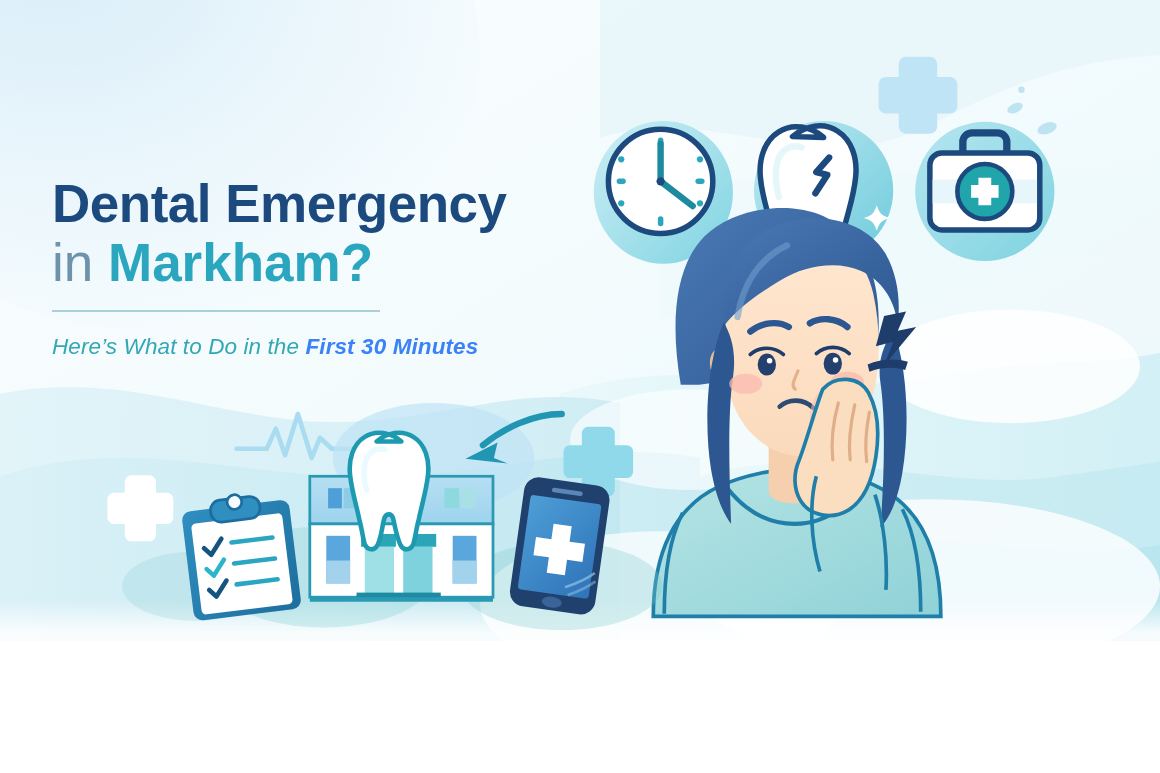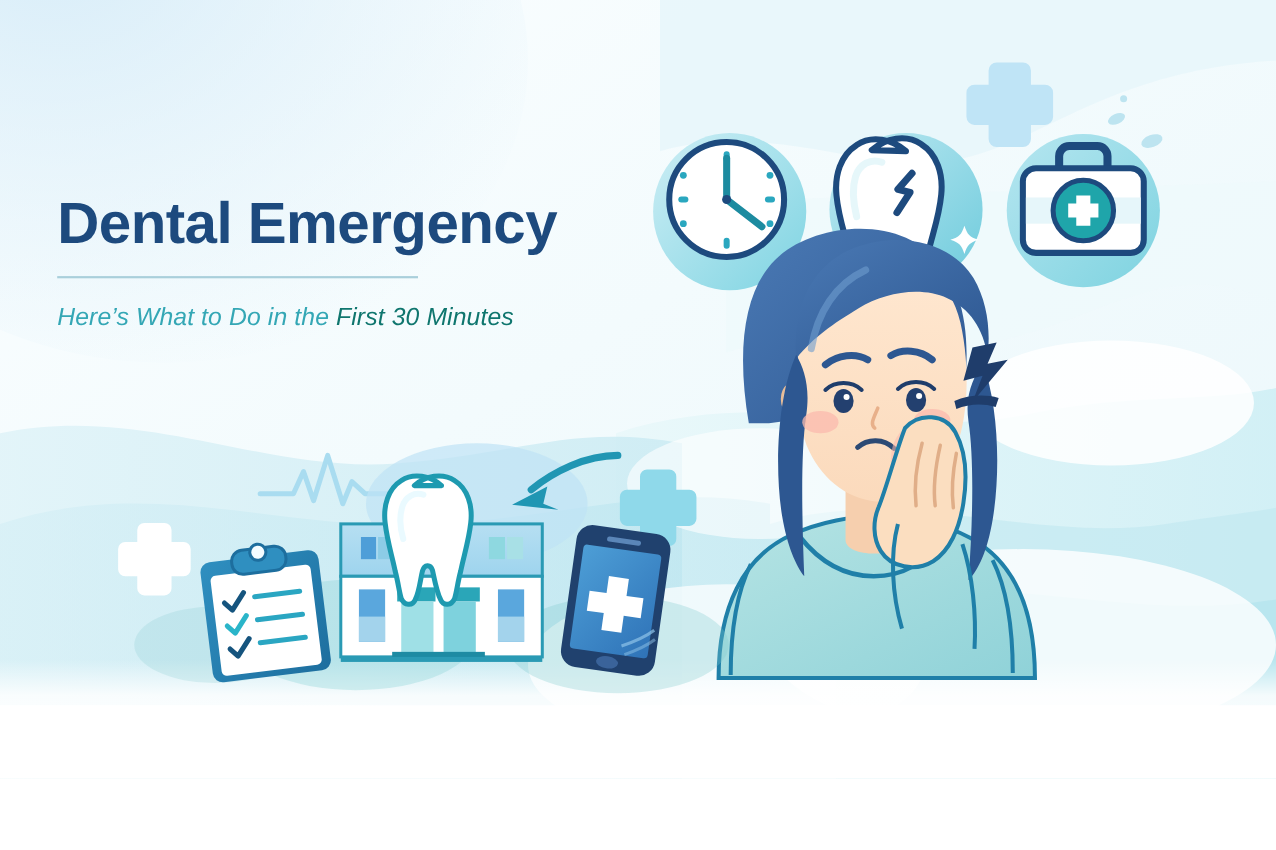--- a/index.html
+++ b/index.html
@@ -64,23 +64,23 @@
   }
   #subtitle {
     margin-top: 22px;
     font-size: 22.5px;
     font-style: italic;
     color: #34a7b5;
     letter-spacing: 0.1px;
     white-space: nowrap;
   }
   #subtitle-strong {
-    font-weight: normal;
+    font-weight: bold;
     font-style: italic;
-    color: #0f766e;
+    color: #3b82f6;
   }
 
   
   #clock-caption {
     position: absolute;
     left: 608px;
     top: 240px;
     width: 130px;
     text-align: center;
     font-size: 30px;
@@ -415,20 +415,23 @@
         <ellipse cx="558" cy="658" rx="11" ry="6" fill="#3a639a"></ellipse>
         <path d="M548 573 h20 v17 h17 v20 h-17 v17 h-20 v-17 h-17 v-20 h17 z" fill="#ffffff"></path>
         <path d="M570 640 c12 -6 22 -12 30 -20" fill="none" stroke="#8fc3e8" stroke-width="3" opacity="0.7"></path>
         <path d="M574 648 c12 -6 20 -11 28 -19" fill="none" stroke="#8fc3e8" stroke-width="3" opacity="0.5"></path>
       </g>
     </svg>
   </div>
 
   <div id="headline-block">
     <div id="title-line-1">Dental Emergency</div>
+    <div id="title-line-2">
+      <span id="title-in">in </span><span id="title-city">Markham?</span>
+    </div>
     <div id="title-divider"></div>
     <div id="subtitle">
       <span>Here’s What to Do in the </span><span id="subtitle-strong">First 30 Minutes</span>
     </div>
   </div>
 
 
 </div>
 
 </body></html>

